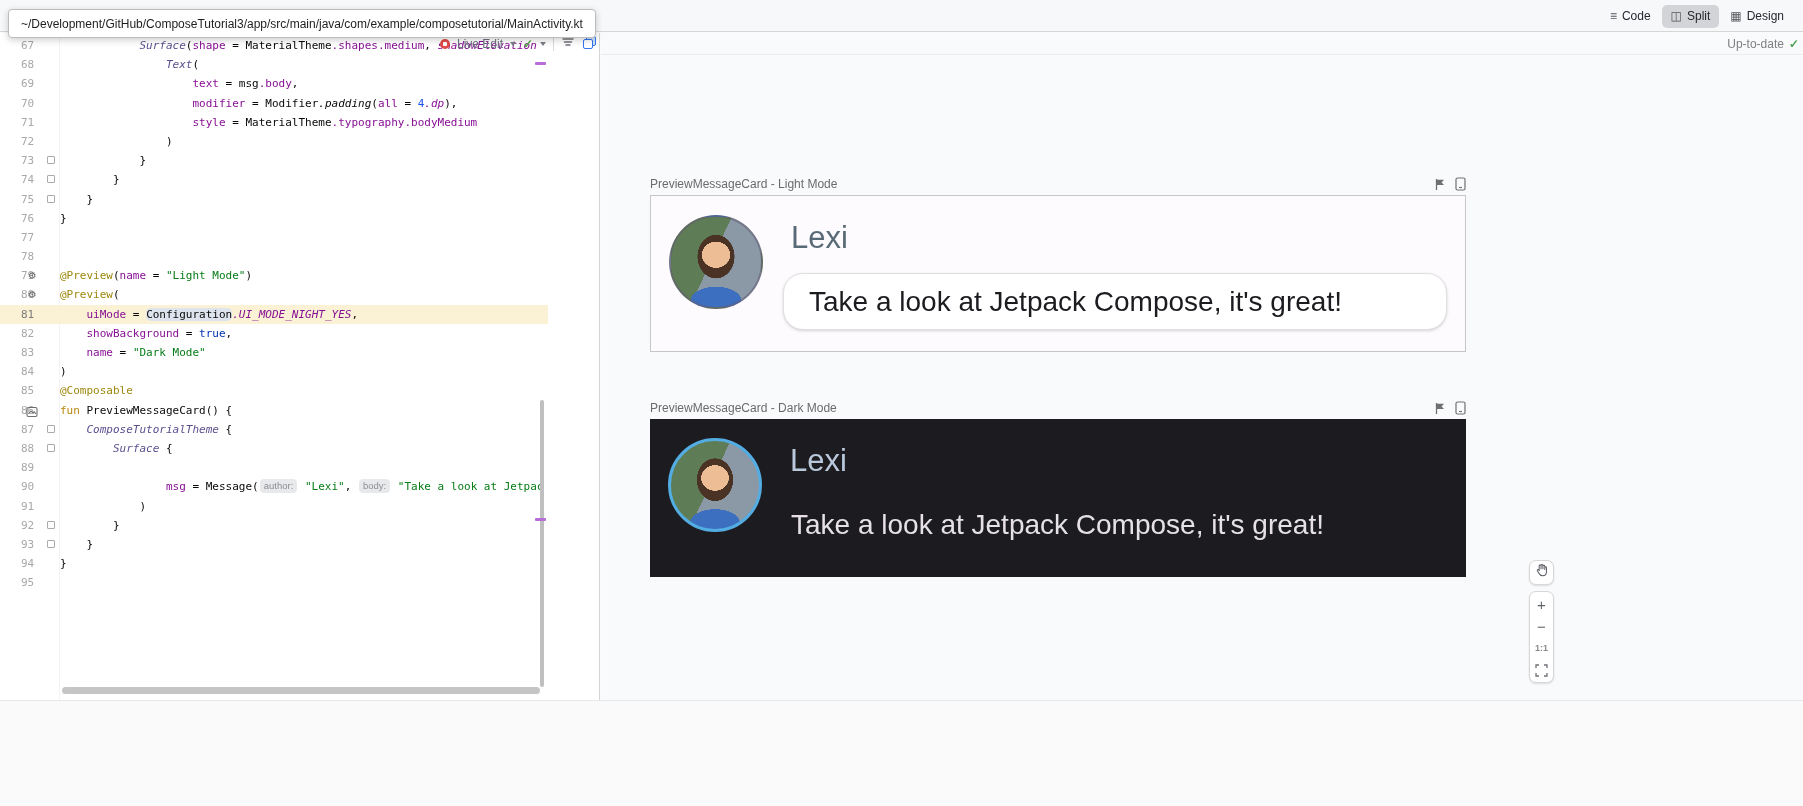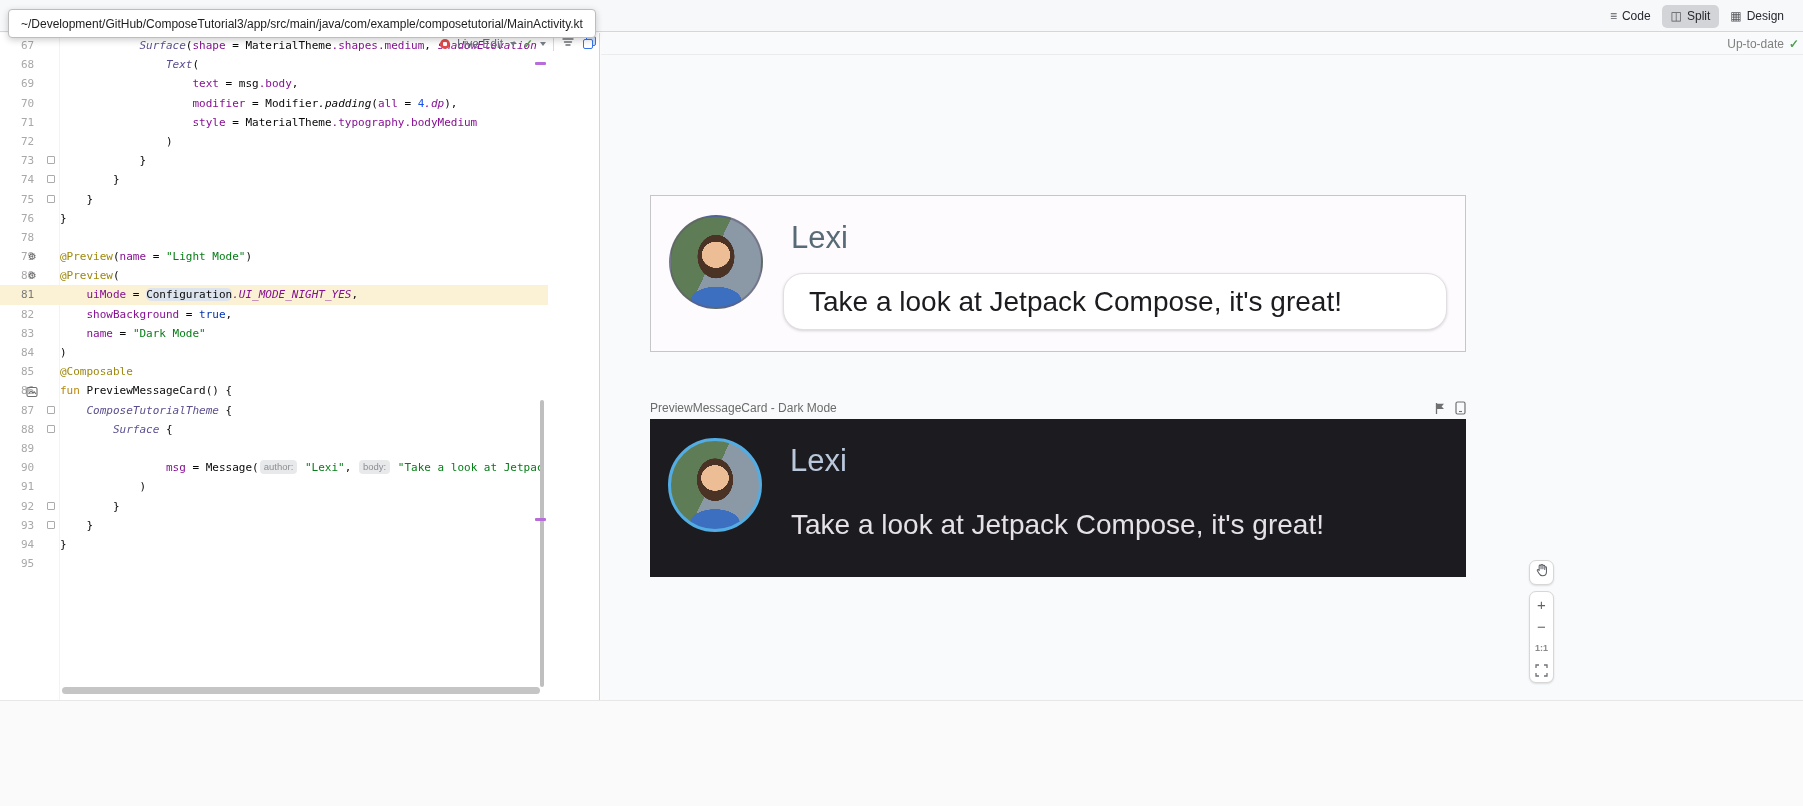--- a/index.html
+++ b/index.html
@@ -200,20 +200,21 @@
       <div class="code-line"><span class="ln-num">67</span><span class="ln-icon"></span><span class="ln-fold"></span><span class="ln-code"><span class="seg-p">            </span><span class="seg-comp">Surface</span><span class="seg-p">(</span><span class="seg-prop">shape</span><span class="seg-p"> = </span><span class="seg-p">MaterialTheme</span><span class="seg-prop">.shapes.medium</span><span class="seg-p">, </span><span class="seg-propi">shadowElevation</span></span></div>
       <div class="code-line"><span class="ln-num">68</span><span class="ln-icon"></span><span class="ln-fold"></span><span class="ln-code"><span class="seg-p">                </span><span class="seg-comp">Text</span><span class="seg-p">(</span></span></div>
       <div class="code-line"><span class="ln-num">69</span><span class="ln-icon"></span><span class="ln-fold"></span><span class="ln-code"><span class="seg-p">                    </span><span class="seg-prop">text</span><span class="seg-p"> = msg</span><span class="seg-prop">.body</span><span class="seg-p">,</span></span></div>
       <div class="code-line"><span class="ln-num">70</span><span class="ln-icon"></span><span class="ln-fold"></span><span class="ln-code"><span class="seg-p">                    </span><span class="seg-prop">modifier</span><span class="seg-p"> = Modifier</span><span class="seg-fni">.padding</span><span class="seg-p">(</span><span class="seg-prop">all</span><span class="seg-p"> = </span><span class="seg-num">4</span><span class="seg-propi">.dp</span><span class="seg-p">),</span></span></div>
       <div class="code-line"><span class="ln-num">71</span><span class="ln-icon"></span><span class="ln-fold"></span><span class="ln-code"><span class="seg-p">                    </span><span class="seg-prop">style</span><span class="seg-p"> = MaterialTheme</span><span class="seg-prop">.typography.bodyMedium</span></span></div>
       <div class="code-line"><span class="ln-num">72</span><span class="ln-icon"></span><span class="ln-fold"></span><span class="ln-code"><span class="seg-p">                )</span></span></div>
       <div class="code-line"><span class="ln-num">73</span><span class="ln-icon"></span><span class="ln-fold"><i class="fold-box"></i></span><span class="ln-code"><span class="seg-p">            }</span></span></div>
       <div class="code-line"><span class="ln-num">74</span><span class="ln-icon"></span><span class="ln-fold"><i class="fold-box"></i></span><span class="ln-code"><span class="seg-p">        }</span></span></div>
       <div class="code-line"><span class="ln-num">75</span><span class="ln-icon"></span><span class="ln-fold"><i class="fold-box"></i></span><span class="ln-code"><span class="seg-p">    }</span></span></div>
       <div class="code-line"><span class="ln-num">76</span><span class="ln-icon"></span><span class="ln-fold"></span><span class="ln-code"><span class="seg-p">}</span></span></div>
+      <div class="code-line"><span class="ln-num">77</span><span class="ln-icon"></span><span class="ln-fold"></span><span class="ln-code"></span></div>
       <div class="code-line"><span class="ln-num">78</span><span class="ln-icon"></span><span class="ln-fold"></span><span class="ln-code"></span></div>
       <div class="code-line"><span class="ln-num">79</span><span class="ln-icon">⚙</span><span class="ln-fold"></span><span class="ln-code"><span class="seg-ann">@Preview</span><span class="seg-p">(</span><span class="seg-prop">name</span><span class="seg-p"> = </span><span class="seg-str">"Light Mode"</span><span class="seg-p">)</span></span></div>
       <div class="code-line"><span class="ln-num">80</span><span class="ln-icon">⚙</span><span class="ln-fold"></span><span class="ln-code"><span class="seg-ann">@Preview</span><span class="seg-p">(</span></span></div>
       <div class="code-line current"><span class="ln-num">81</span><span class="ln-icon"></span><span class="ln-fold"></span><span class="ln-code"><span class="seg-p">    </span><span class="seg-prop">uiMode</span><span class="seg-p"> = </span><span class="seg-hlid">Configuration</span><span class="seg-propi">.UI_MODE_NIGHT_YES</span><span class="seg-p">,</span></span></div>
       <div class="code-line"><span class="ln-num">82</span><span class="ln-icon"></span><span class="ln-fold"></span><span class="ln-code"><span class="seg-p">    </span><span class="seg-prop">showBackground</span><span class="seg-p"> = </span><span class="seg-kwb">true</span><span class="seg-p">,</span></span></div>
       <div class="code-line"><span class="ln-num">83</span><span class="ln-icon"></span><span class="ln-fold"></span><span class="ln-code"><span class="seg-p">    </span><span class="seg-prop">name</span><span class="seg-p"> = </span><span class="seg-str">"Dark Mode"</span></span></div>
       <div class="code-line"><span class="ln-num">84</span><span class="ln-icon"></span><span class="ln-fold"></span><span class="ln-code"><span class="seg-p">)</span></span></div>
       <div class="code-line"><span class="ln-num">85</span><span class="ln-icon"></span><span class="ln-fold"></span><span class="ln-code"><span class="seg-ann">@Composable</span></span></div>
       <div class="code-line"><span class="ln-num">86</span><span class="ln-icon"><svg width="12" height="12" viewBox="0 0 12 12" fill="none" stroke="#6E6E6E" stroke-width="1.1">
             <rect x="1" y="1.5" width="10" height="9" rx="1.5"></rect>
@@ -255,20 +256,37 @@
     </span>
   </div>
 </div>
 
 <div class="preview">
   <div class="preview-toolbar">
     <span>Up-to-date</span>
     <span class="uptodate-check">✓</span>
   </div>
 
+  <div class="group-label-row light">
+    <span class="group-label">PreviewMessageCard - Light Mode</span>
+    <span class="group-icons">
+      <span>
+        <svg width="12" height="13" viewBox="0 0 12 13">
+            <path d="M2.5 1v11" stroke="#707070" stroke-width="1.3"></path>
+            <path d="M2.5 1.8h7.5L7.6 4.4l2.4 2.6H2.5z" fill="#707070"></path>
+          </svg>
+      </span>
+      <span>
+        <svg width="11" height="14" viewBox="0 0 11 14">
+            <rect x="1" y="1" width="9" height="12" rx="1.5" stroke="#707070" fill="none" stroke-width="1.2"></rect>
+            <path d="M4 10.5h3" stroke="#707070" stroke-width="1.1"></path>
+          </svg>
+      </span>
+    </span>
+  </div>
   <div class="card light">
     <div class="avatar"></div>
     <div class="author">Lexi</div>
     <div class="bubble">
       <span>Take a look at Jetpack Compose, it's great!</span>
     </div>
   </div>
 
   <div class="group-label-row dark">
     <span class="group-label">PreviewMessageCard - Dark Mode</span>

